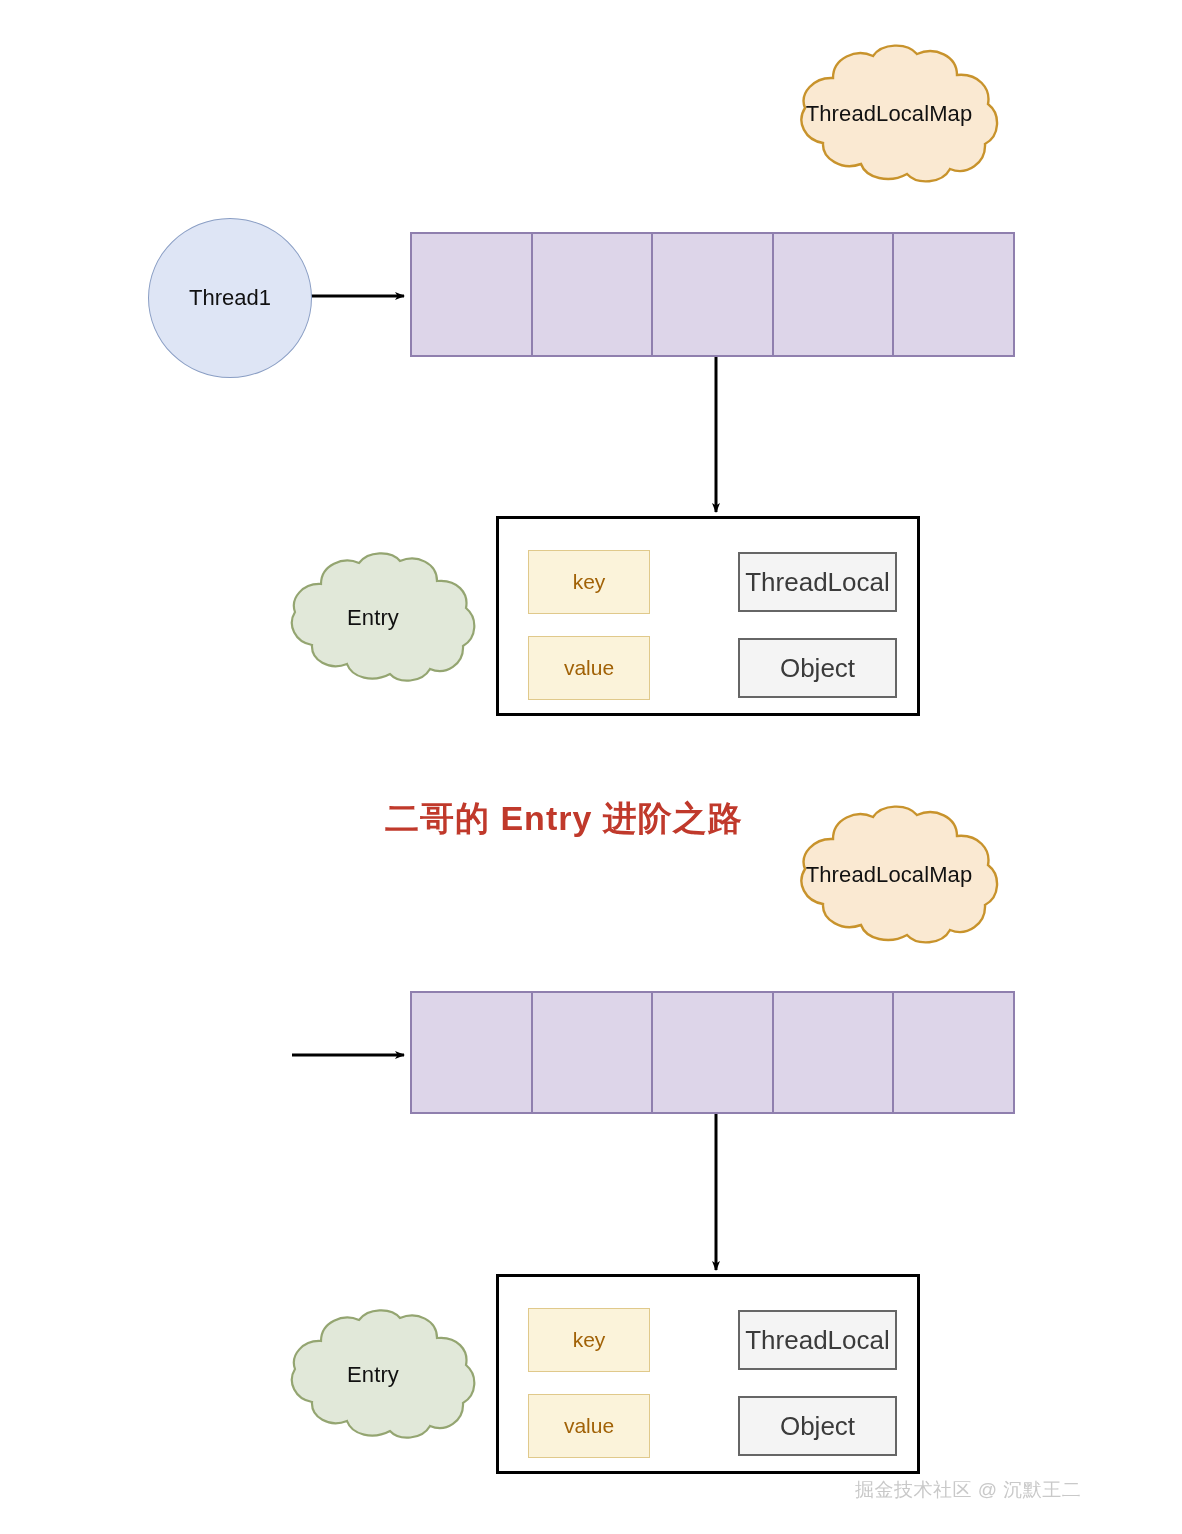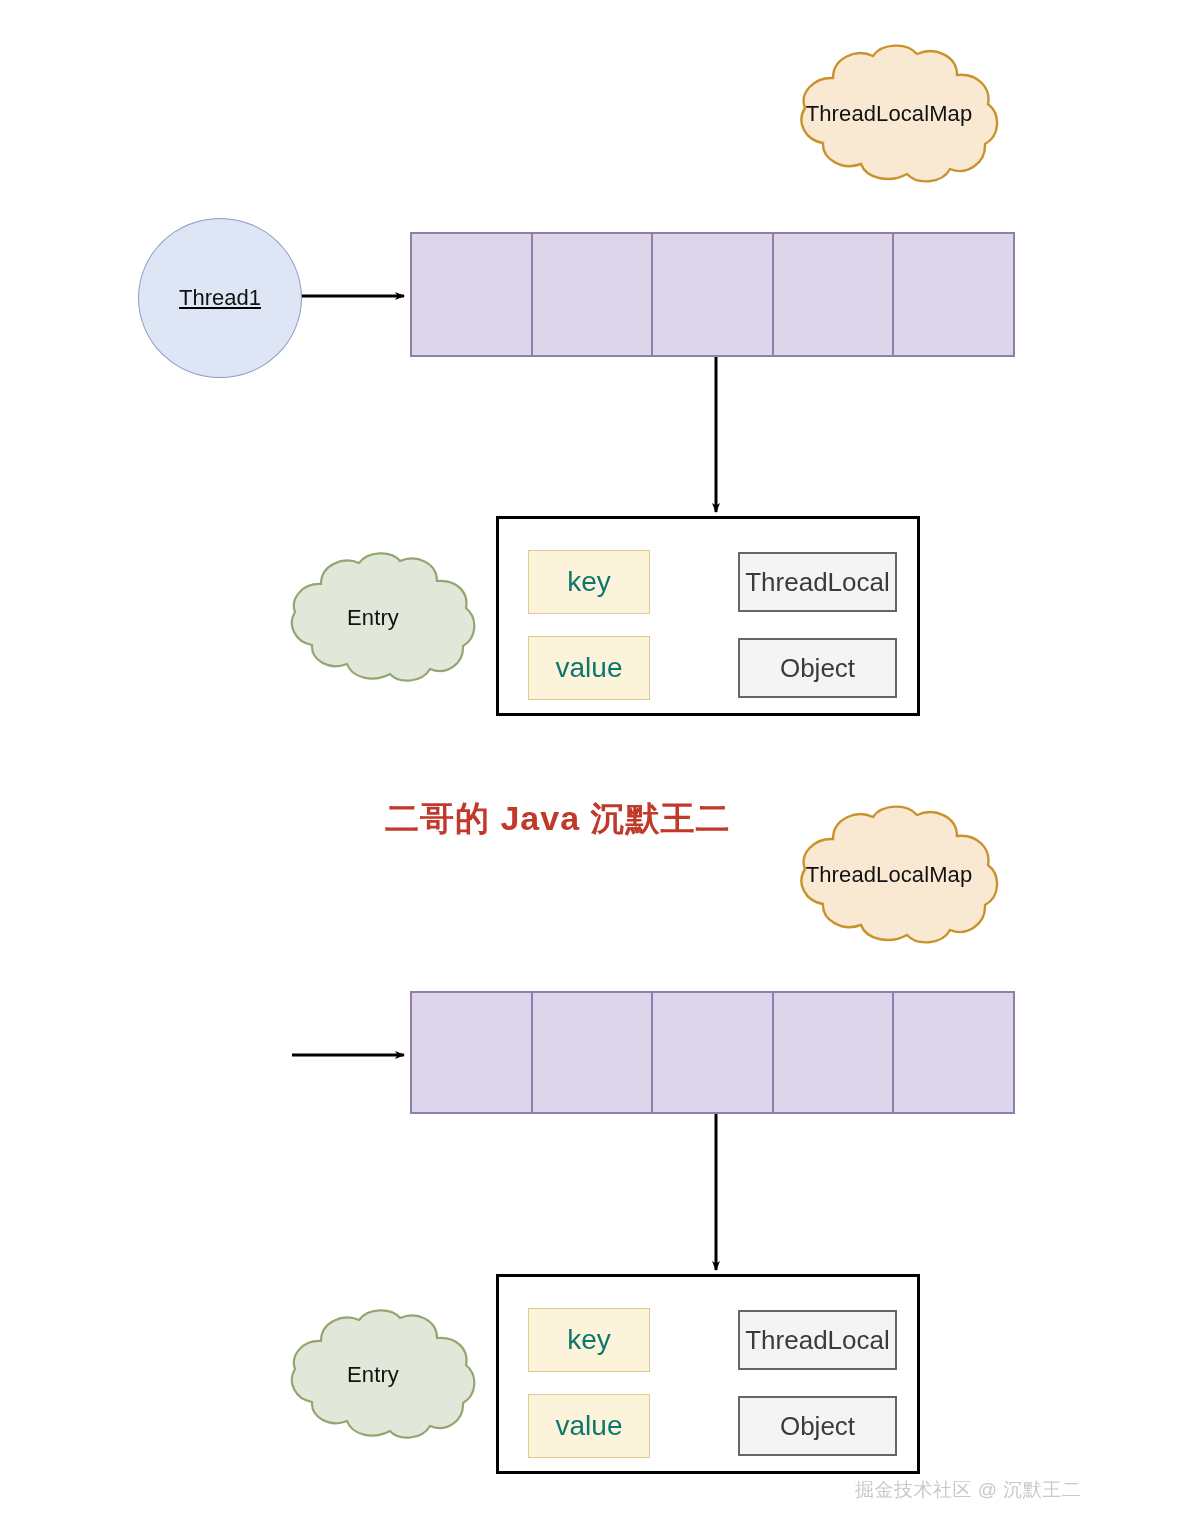--- a/index.html
+++ b/index.html
@@ -76,22 +76,22 @@
   .kv-chip {
     position: absolute;
     display: flex;
     align-items: center;
     justify-content: center;
     background: #fbf3da;
     border: 1.6px solid #e0c98b;
     box-sizing: border-box;
   }
   .kv-chip span {
-    font-size: 28px;
-    color: #0f766e;
+    font-size: 21px;
+    color: #a16207;
   }
   .target-box {
     position: absolute;
     display: flex;
     align-items: center;
     justify-content: center;
     background: #f4f4f4;
     border: 2.2px solid #666666;
     box-sizing: border-box;
   }
@@ -158,21 +158,21 @@
   <div class="cloud" style="left:772px; top:44px; width:234px; height:140px;">
     <svg viewBox="0 0 234 140" preserveAspectRatio="none">
       <path d="M61,34 C61,14 84,4 101,12 C110,-1 135,-2 145,10 C163,2 185,12 185,31
                C206,29 219,44 216,60 C229,70 228,92 213,100 C214,119 195,132 178,125
                C170,140 145,141 135,130 C117,140 94,134 89,120 C70,127 50,115 51,99
                C33,96 24,78 33,64 C27,49 42,33 61,34 Z" fill="#fae9d2" stroke="#c8932c" stroke-width="2.4"></path>
     </svg>
     <span class="cloud-label">ThreadLocalMap</span>
   </div>
 
-  <div class="thread-node" style="left:138px; top:218px; width:162px; height:158px;text-decoration:underline;">
+  <div class="thread-node" style="left:148px; top:218px; width:162px; height:158px;">
     <span class="thread-label">Thread1</span>
   </div>
 
   <div class="slot-array" style="left:410px; top:232px; width:605px; height:125px;">
     <div class="slot"></div>
     <div class="slot"></div>
     <div class="slot"></div>
     <div class="slot"></div>
     <div class="slot"></div>
   </div>
@@ -195,21 +195,21 @@
       <span>value</span>
     </div>
     <div class="target-box" style="left:239px; top:33px; width:159px; height:60px;">
       <span>ThreadLocal</span>
     </div>
     <div class="target-box" style="left:239px; top:119px; width:159px; height:60px;">
       <span>Object</span>
     </div>
   </div>
 
-  <div class="brand-text" style="left:385px; top:796px;">二哥的 Java 沉默王二</div>
+  <div class="brand-text" style="left:385px; top:796px;">二哥的 Entry 进阶之路</div>
 
   <div class="cloud" style="left:772px; top:805px; width:234px; height:140px;">
     <svg viewBox="0 0 234 140" preserveAspectRatio="none">
       <path d="M61,34 C61,14 84,4 101,12 C110,-1 135,-2 145,10 C163,2 185,12 185,31
                C206,29 219,44 216,60 C229,70 228,92 213,100 C214,119 195,132 178,125
                C170,140 145,141 135,130 C117,140 94,134 89,120 C70,127 50,115 51,99
                C33,96 24,78 33,64 C27,49 42,33 61,34 Z" fill="#fae9d2" stroke="#c8932c" stroke-width="2.4"></path>
     </svg>
     <span class="cloud-label">ThreadLocalMap</span>
   </div>

